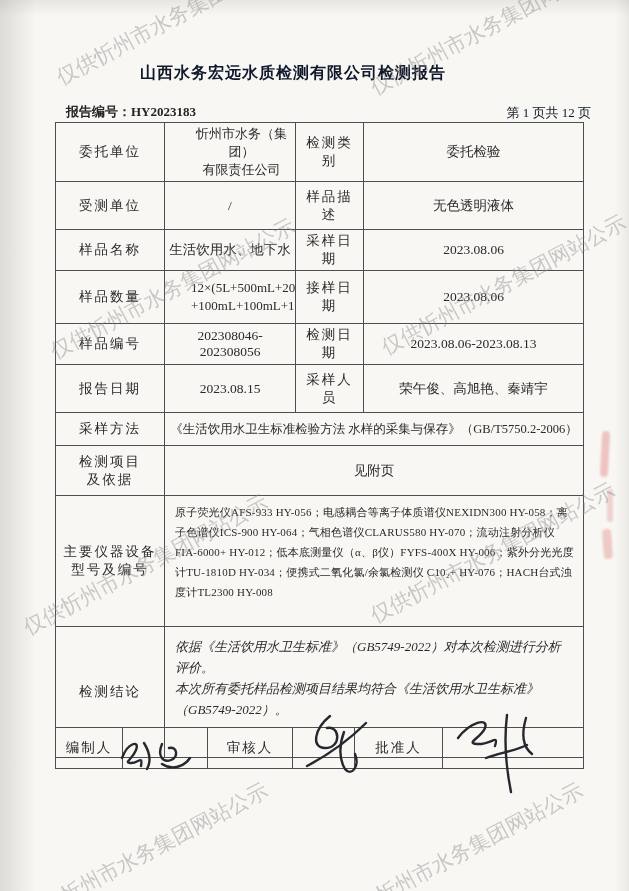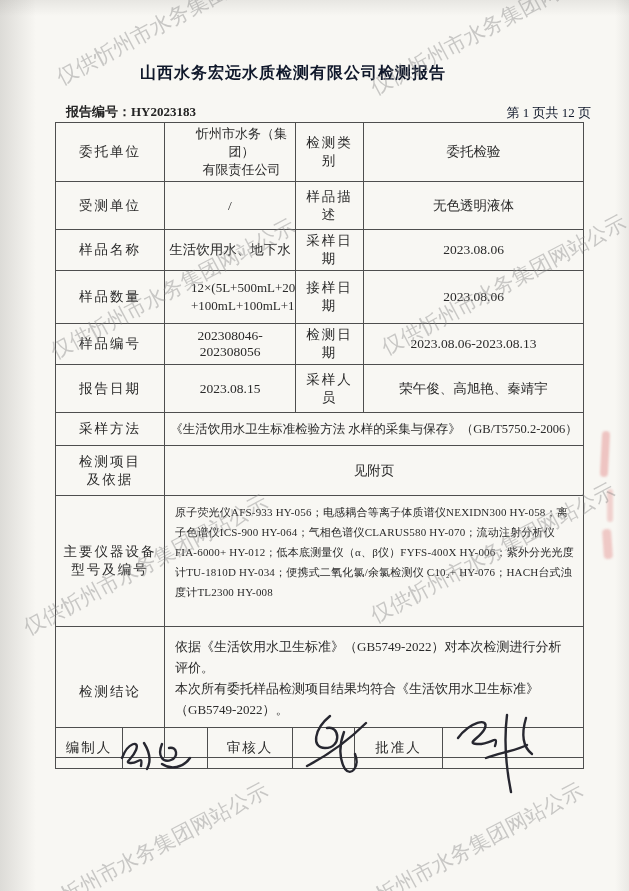--- a/index.html
+++ b/index.html
@@ -49,21 +49,21 @@
     text-align:center; vertical-align:middle; padding:2px 3px; overflow:hidden;
   }
   .lbl { letter-spacing:2px; }
   .preline { white-space:pre-line; }
   td.longtext {
     text-align:left; vertical-align:middle; padding:6px 8px 24px 10px;
     font-size:11px; line-height:20px; letter-spacing:0.2px;
   }
   td.conclusion {
     text-align:left; vertical-align:top; padding:9px 10px;
-    font-size:13px; line-height:21px;
+    font-size:13px; line-height:21px;font-style:italic;
   }
   td.method { font-size:12.5px; padding:2px 4px; }
   td.smallval { font-size:13px; line-height:18px;padding-left:26px; }
 
   
   .sig { position:absolute; z-index:4; pointer-events:none; }
   .sig path { fill:none; stroke:#272730; stroke-width:2.4; stroke-linecap:round; stroke-linejoin:round; }
   .sig1 { left:116px; top:730px; }
   .sig2 { left:299px; top:711px; }
   .sig3 { left:446px; top:707px; }

